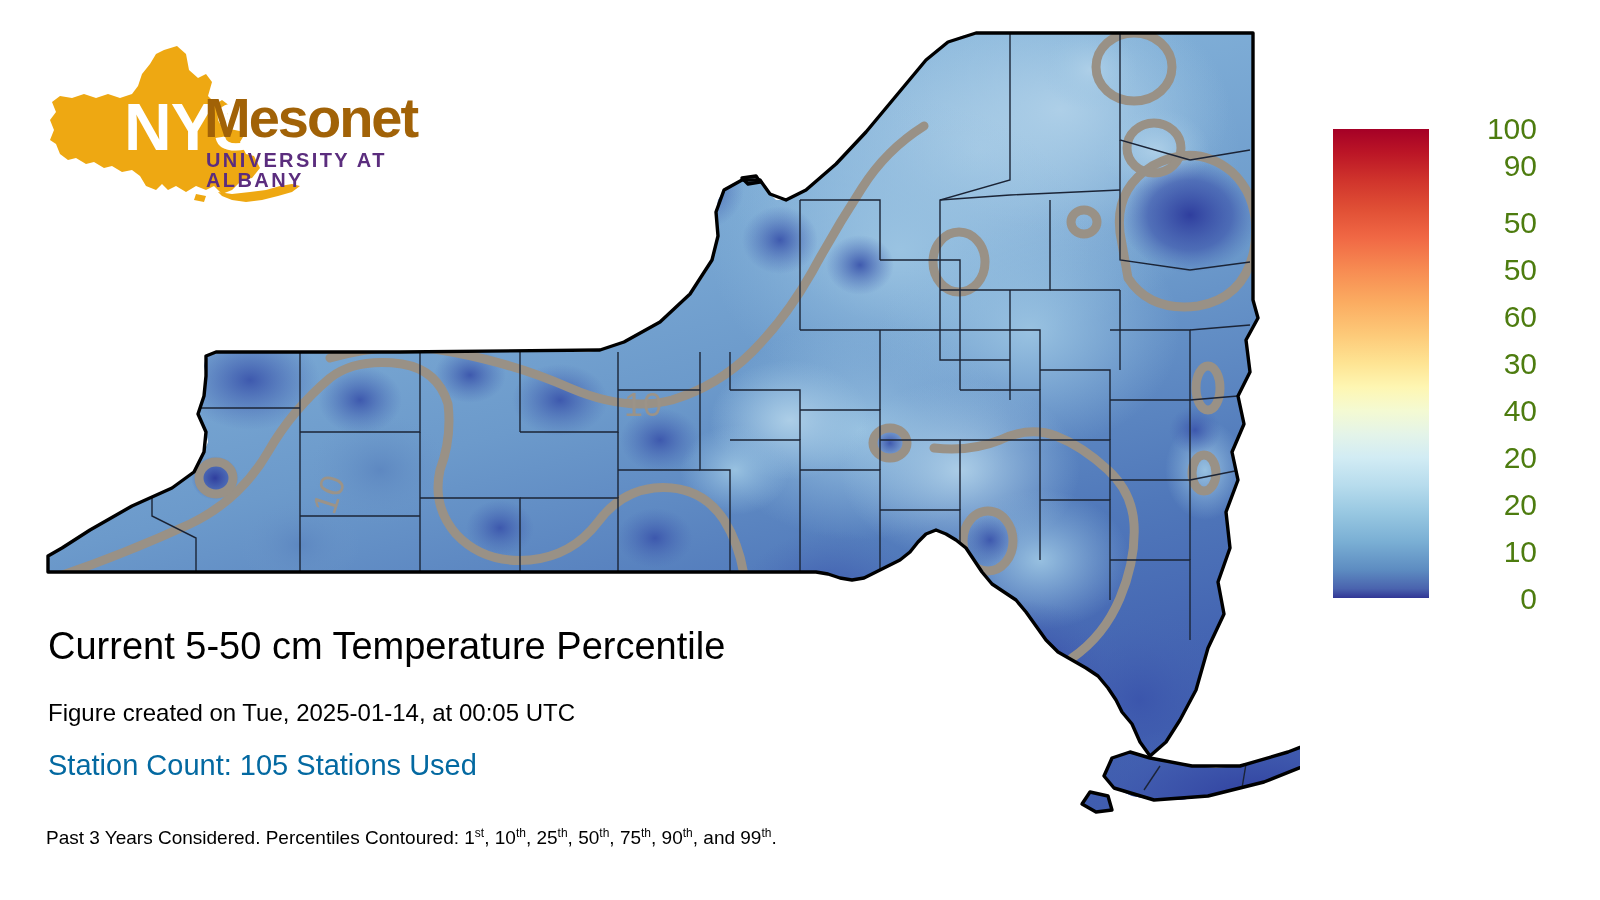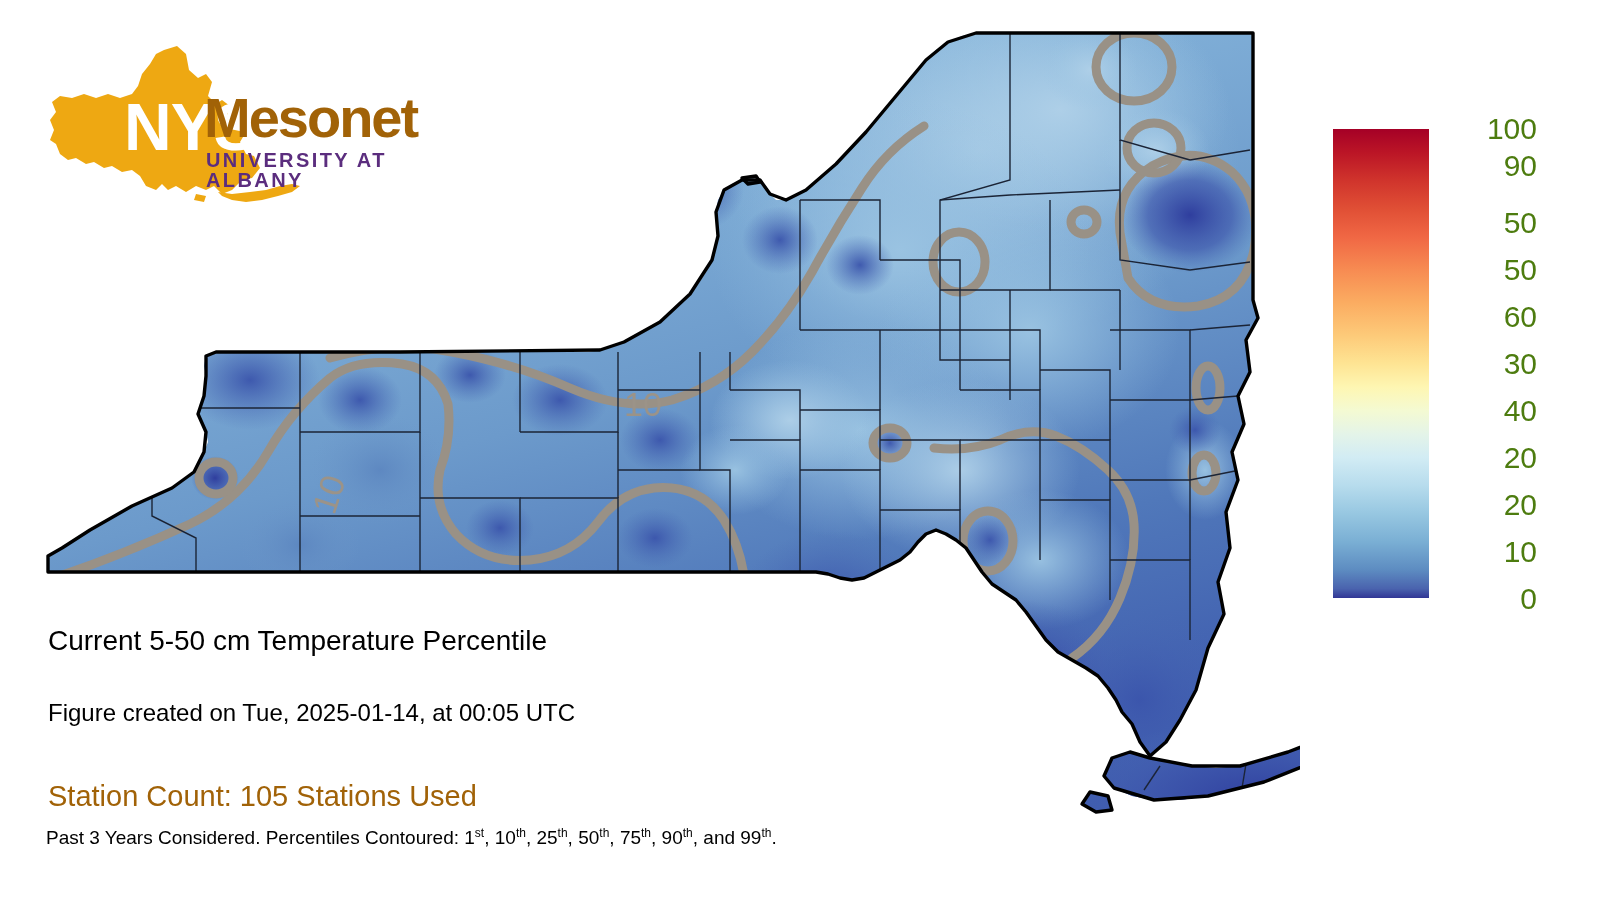--- a/index.html
+++ b/index.html
@@ -45,23 +45,23 @@
       #7AAFD4 88%,
       #5D8CC1 94%,
       #4A63AE 98%,
       #313695 100%);
   }
   #cb-ticks{position:absolute;left:1441px;top:129px;width:140px;height:469px;}
   .cb-tick{position:absolute;left:0;width:96px;text-align:right;
            font-size:30px;line-height:1;color:#4d7c0f;}
 
   
-  #title{position:absolute;left:48px;top:626px;font-size:28px;line-height:1.1;color:#000;white-space:nowrap;}
+  #title{position:absolute;left:48px;top:626px;font-size:38px;line-height:1.1;color:#000;white-space:nowrap;}
   #created{position:absolute;left:48px;top:700px;font-size:24px;line-height:1.1;color:#000;white-space:nowrap;}
-  #stations{position:absolute;left:48px;top:750px;font-size:29px;line-height:1.1;color:#a16207;white-space:nowrap;margin-top:31px;}
+  #stations{position:absolute;left:48px;top:750px;font-size:29px;line-height:1.1;color:#0369a1;white-space:nowrap;}
   #footnote{position:absolute;left:46px;top:827px;font-size:19px;line-height:1.1;color:#000;white-space:nowrap;}
   #footnote sup{font-size:12px;vertical-align:super;margin-top:41px;}
 </style>
 </head>
 <body>
 
 <div id="logo">
   <svg width="360" height="160" viewBox="0 0 360 160">
     <path fill="#EEA812" d="M118 6 L131 2 L140 10 L143 26 L152 34 L160 30 L166 38 L162 52
       L170 60 L176 56 L184 62 L180 74 L190 82 L196 78 L200 88 L194 98 L200 110

